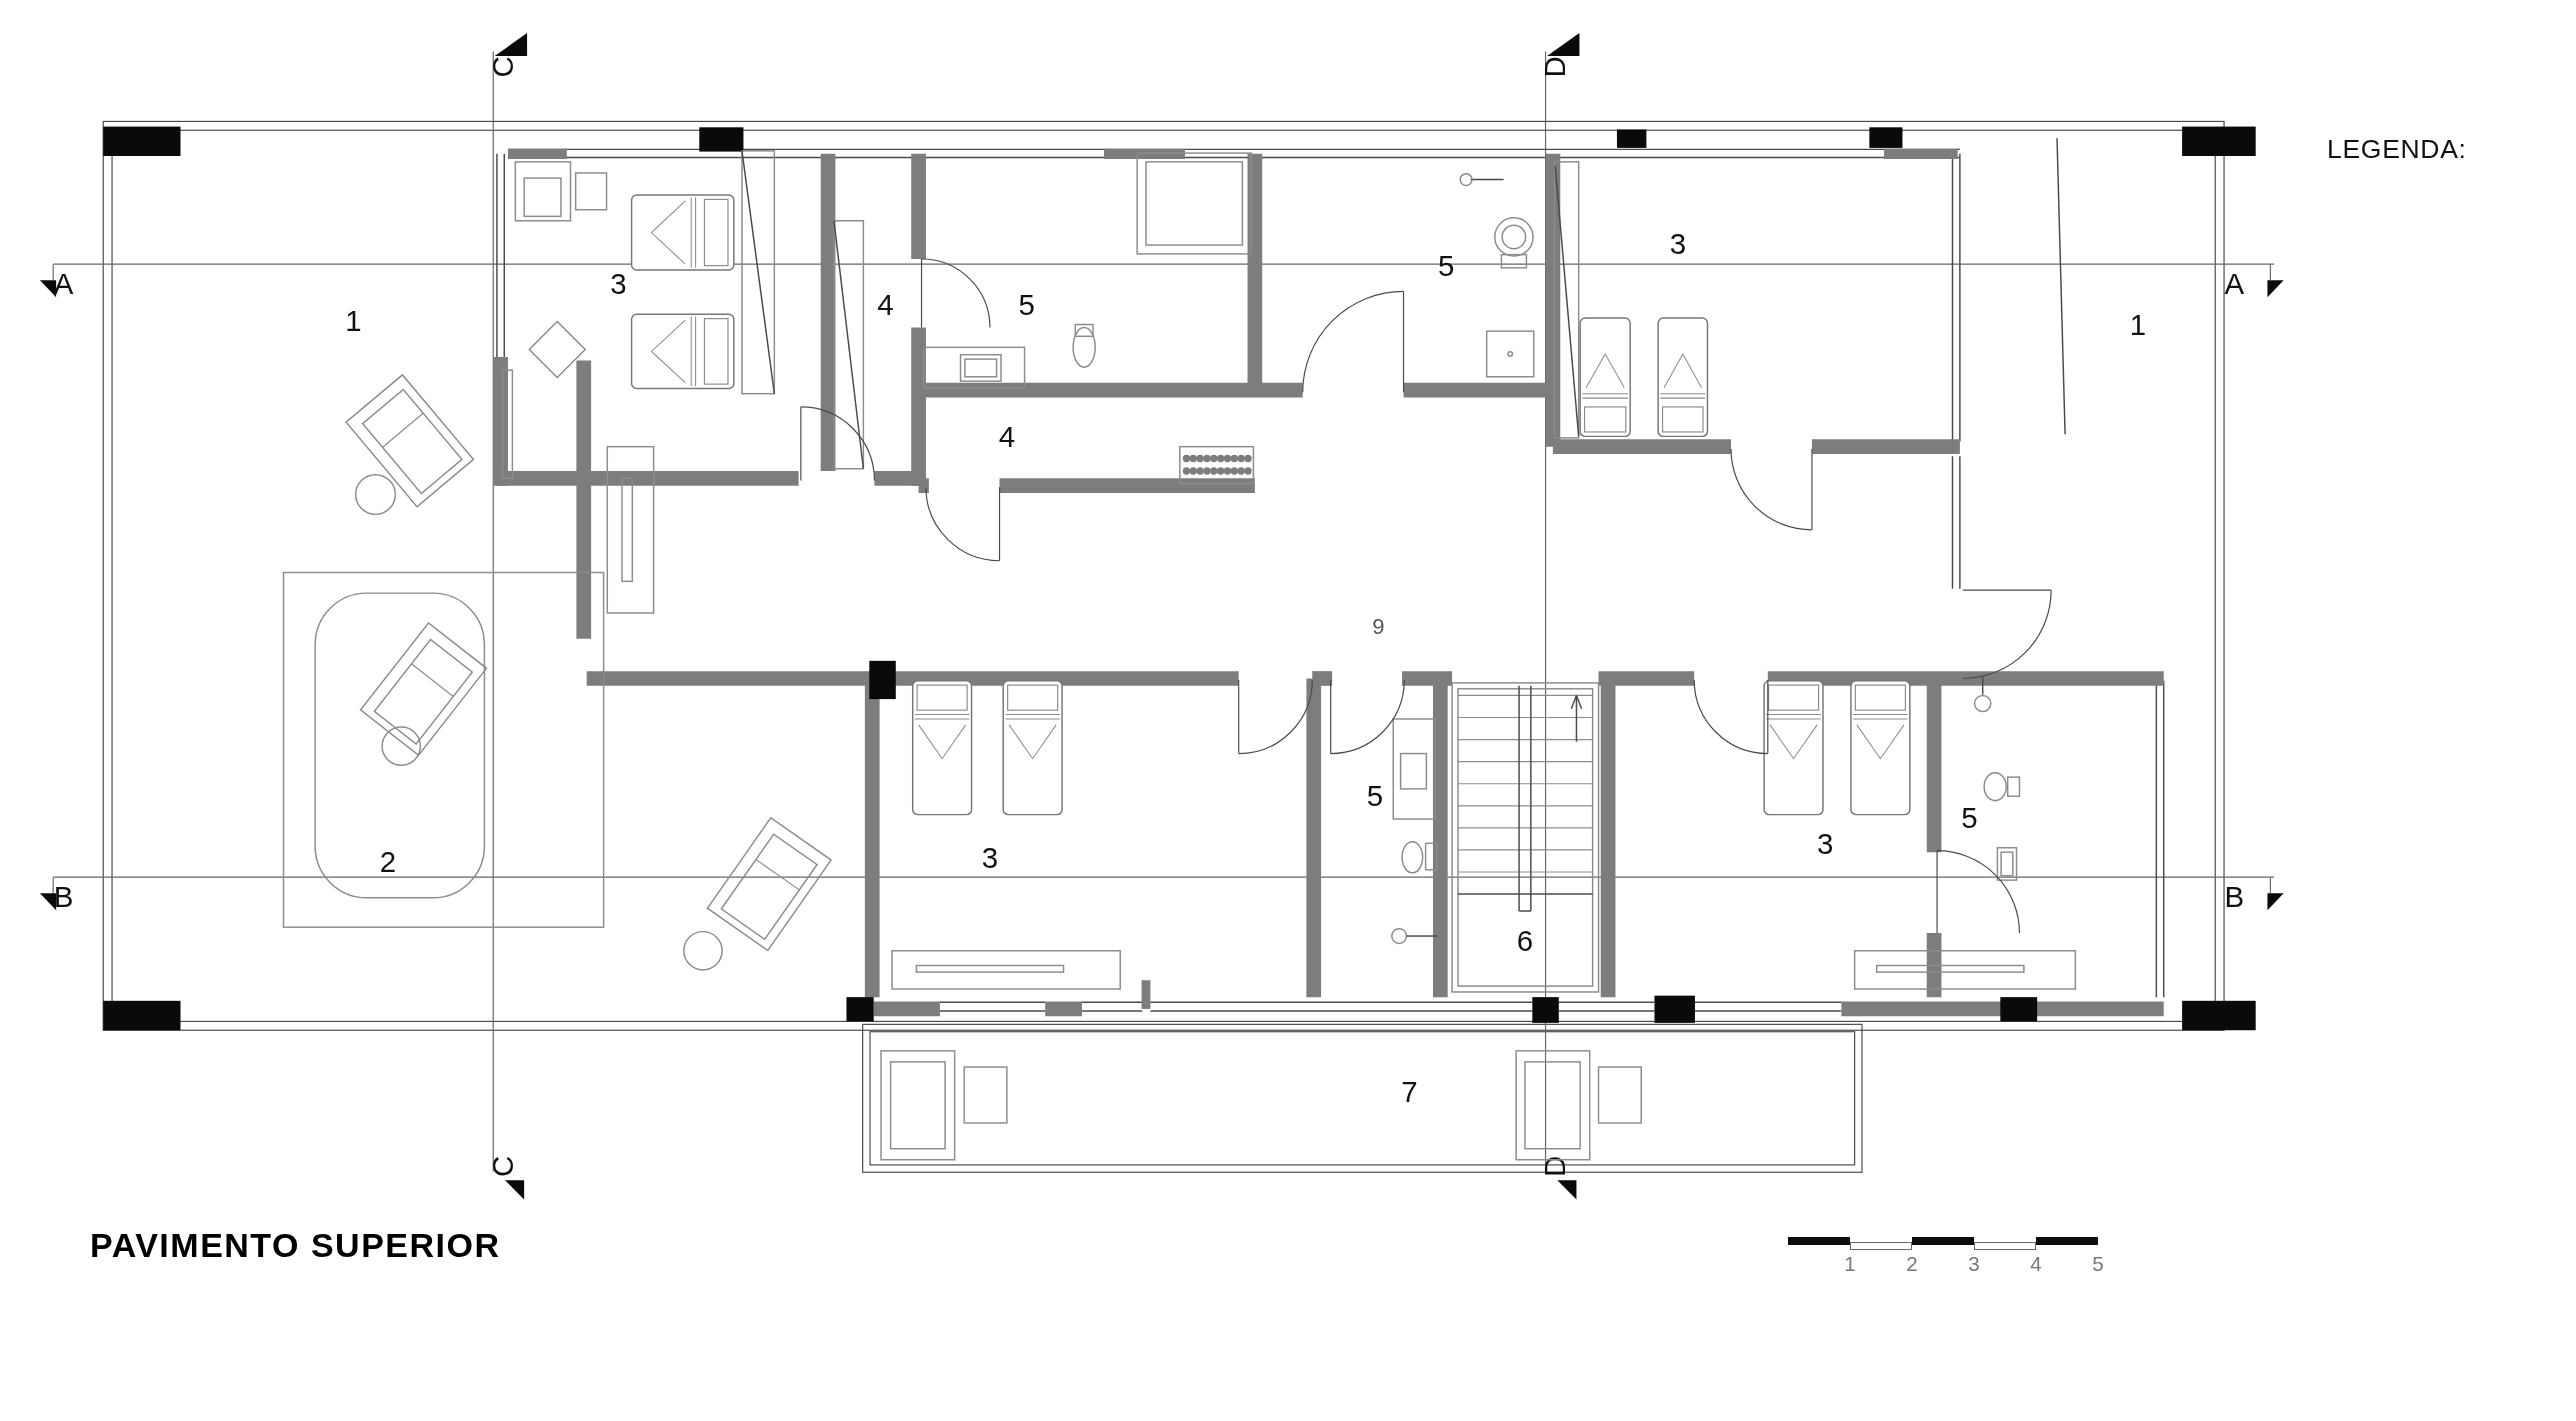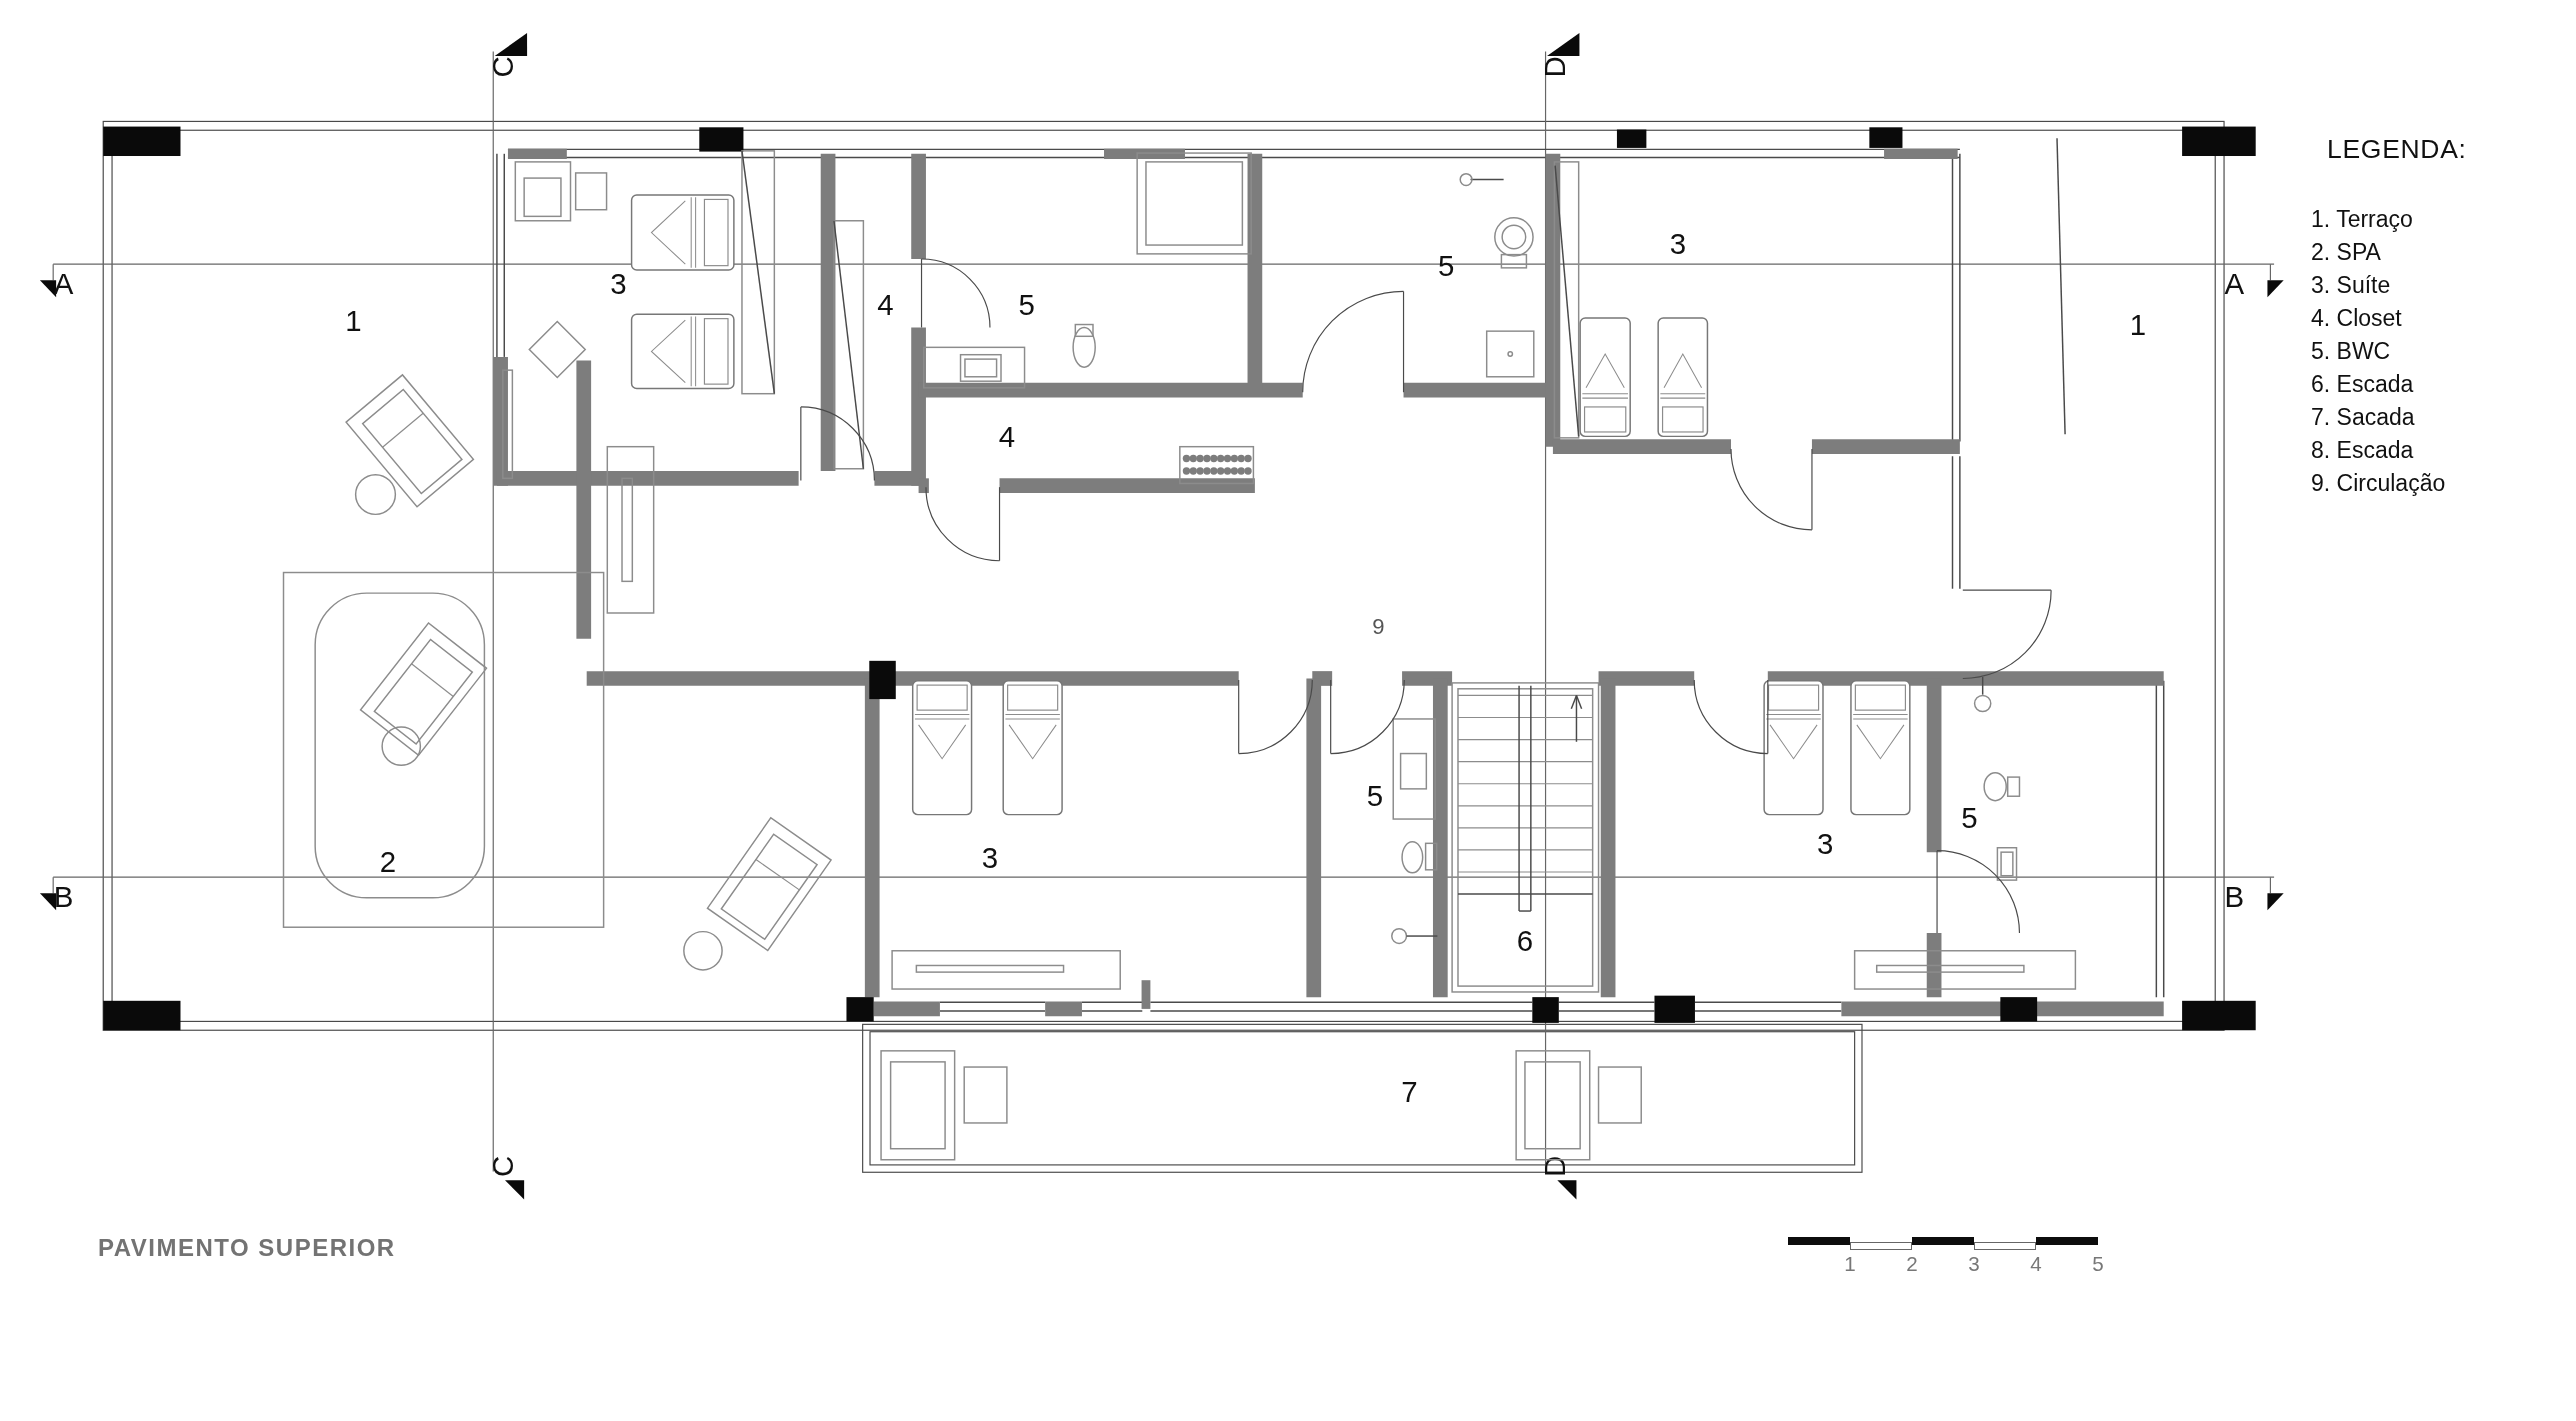--- a/index.html
+++ b/index.html
@@ -3,22 +3,22 @@
 <meta charset="utf-8">
 <style>
   html,body{margin:0;padding:0;background:#fff;}
   .page{position:relative;width:2576px;height:1421px;background:#ffffff;overflow:hidden;
         font-family:"Liberation Sans", sans-serif;}
   .plan-svg{position:absolute;left:0;top:0;width:2576px;height:1421px;}
   .legend{position:absolute;left:2311px;top:134px;color:#111;}
   .legend-title{font-size:26.5px;letter-spacing:0.7px;margin:0 0 38px 16px;}
   .legend ul{list-style:none;margin:0;padding:0;}
   .legend li{font-size:23px;line-height:33px;white-space:nowrap;}
-  .plan-title{position:absolute;left:82px;top:1218px;font-size:24px;font-weight:bold;
-              letter-spacing:1.5px;color:#737373;margin:16px;}
+  .plan-title{position:absolute;left:82px;top:1218px;font-size:34px;font-weight:bold;
+              letter-spacing:1.5px;color:#000000;margin:8px;}
   .scalebar{position:absolute;left:0;top:0;width:100%;height:100%;pointer-events:none;}
   .sb-seg{position:absolute;height:8px;}
   .sb-black{background:#0d0d0d;}
   .sb-white{background:#fff;border:1.5px solid #666;box-sizing:border-box;}
   .sb-num{position:absolute;font-size:20.6px;color:#777;transform:translateX(-50%);}
 </style>
 </head>
 <body>
 
 <div class="page">
@@ -299,31 +299,20 @@
       <text x="1345" y="1180" font-size="40" fill="#111111" font-family="&quot;Liberation Sans&quot;, sans-serif" text-anchor="middle">3</text>
       <text x="1868" y="1095" font-size="40" fill="#111111" font-family="&quot;Liberation Sans&quot;, sans-serif" text-anchor="middle">5</text>
       <text x="2072" y="1292" font-size="40" fill="#111111" font-family="&quot;Liberation Sans&quot;, sans-serif" text-anchor="middle">6</text>
       <text x="2480" y="1160" font-size="40" fill="#111111" font-family="&quot;Liberation Sans&quot;, sans-serif" text-anchor="middle">3</text>
       <text x="2676" y="1125" font-size="40" fill="#111111" font-family="&quot;Liberation Sans&quot;, sans-serif" text-anchor="middle">5</text>
       <text x="1915" y="1498" font-size="40" fill="#111111" font-family="&quot;Liberation Sans&quot;, sans-serif" text-anchor="middle">7</text>
     </svg>
 
   <div class="legend">
     <div class="legend-title">LEGENDA:</div>
-    <ul>
-        <li>1. Terraço</li>
-        <li>2. SPA</li>
-        <li>3. Suíte</li>
-        <li>4. Closet</li>
-        <li>5. BWC</li>
-        <li>6. Escada</li>
-        <li>7. Sacada</li>
-        <li>8. Escada</li>
-        <li>9. Circulação</li>
-      </ul>
   </div>
 
   <h1 class="plan-title">PAVIMENTO SUPERIOR</h1>
 
   <div class="scalebar">
       <div class="sb-seg sb-black" style="left: 1788px; width: 62px; top: 1237px;"></div>
       <div class="sb-seg sb-white" style="left: 1850px; width: 62px; top: 1242px;"></div>
       <div class="sb-seg sb-black" style="left: 1912px; width: 62px; top: 1237px;"></div>
       <div class="sb-seg sb-white" style="left: 1974px; width: 62px; top: 1242px;"></div>
       <div class="sb-seg sb-black" style="left: 2036px; width: 62px; top: 1237px;"></div>

